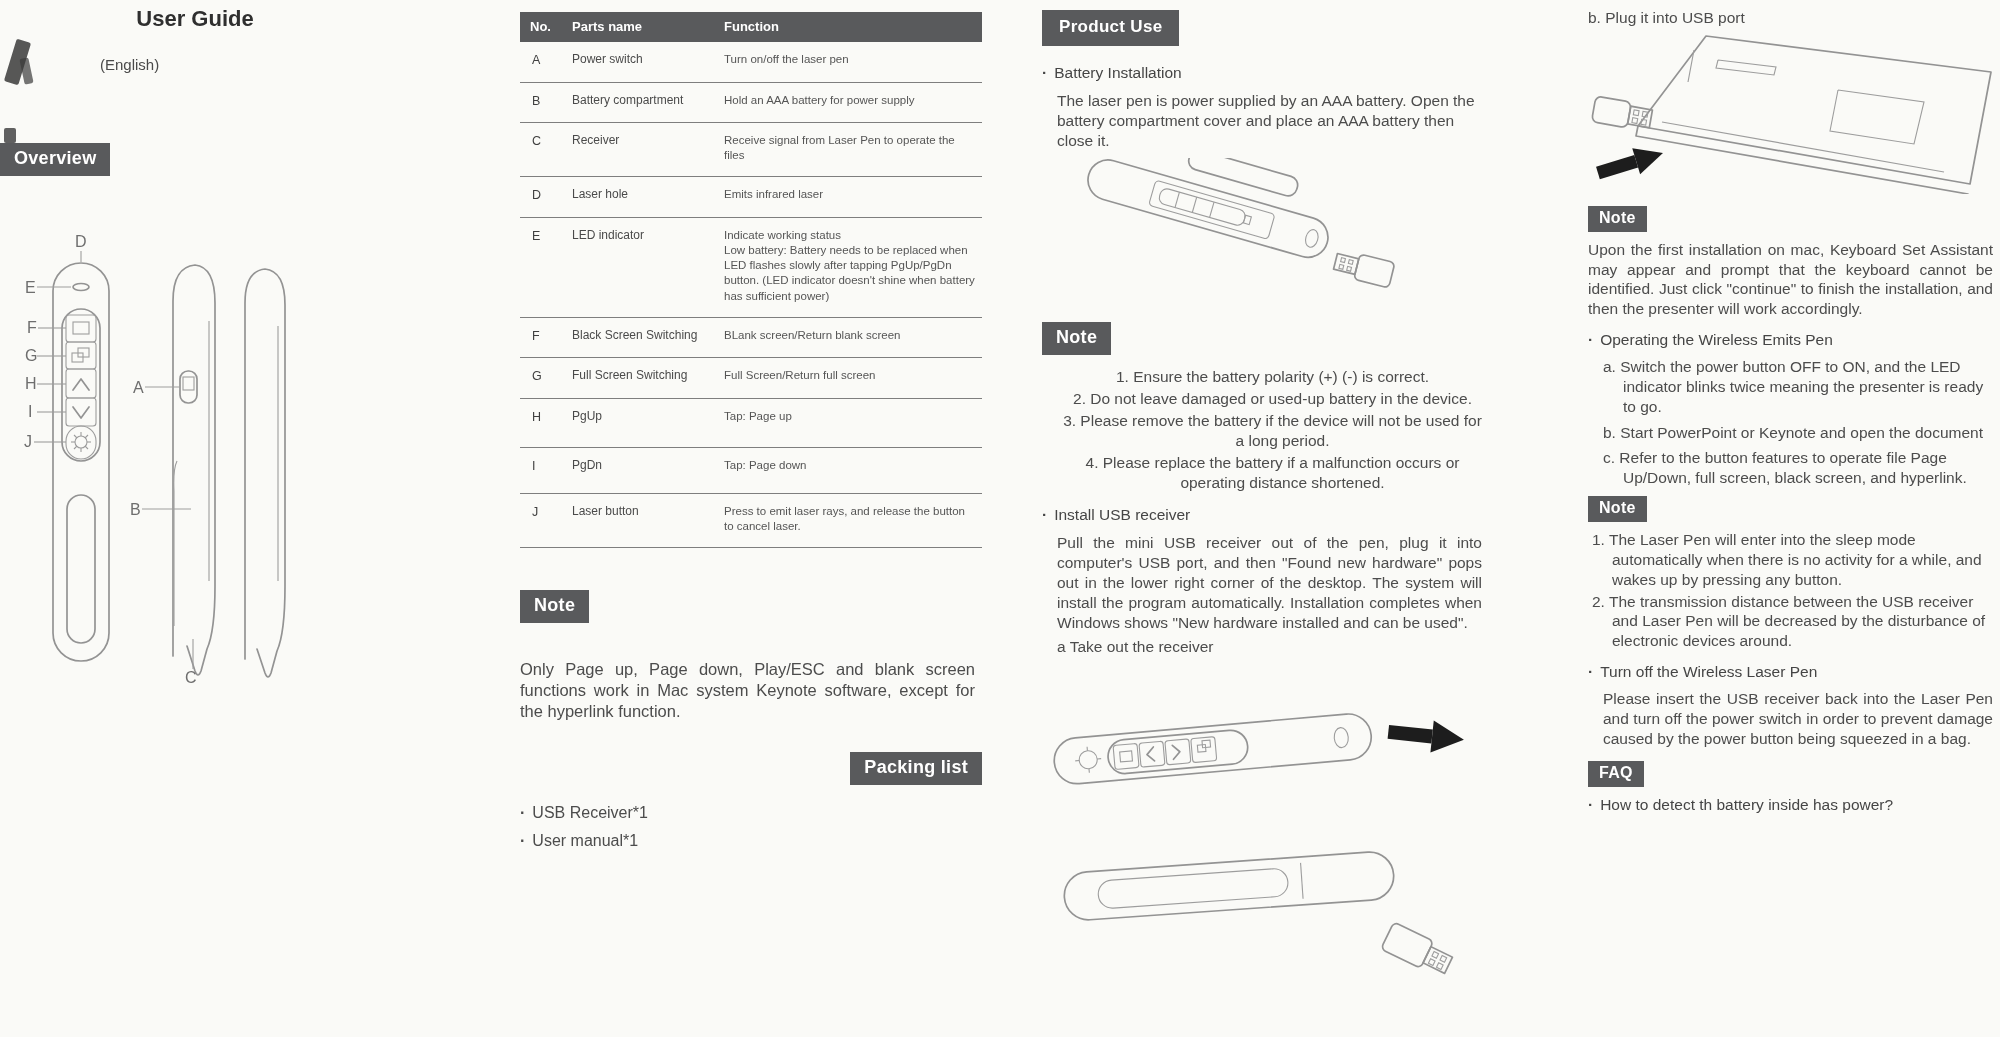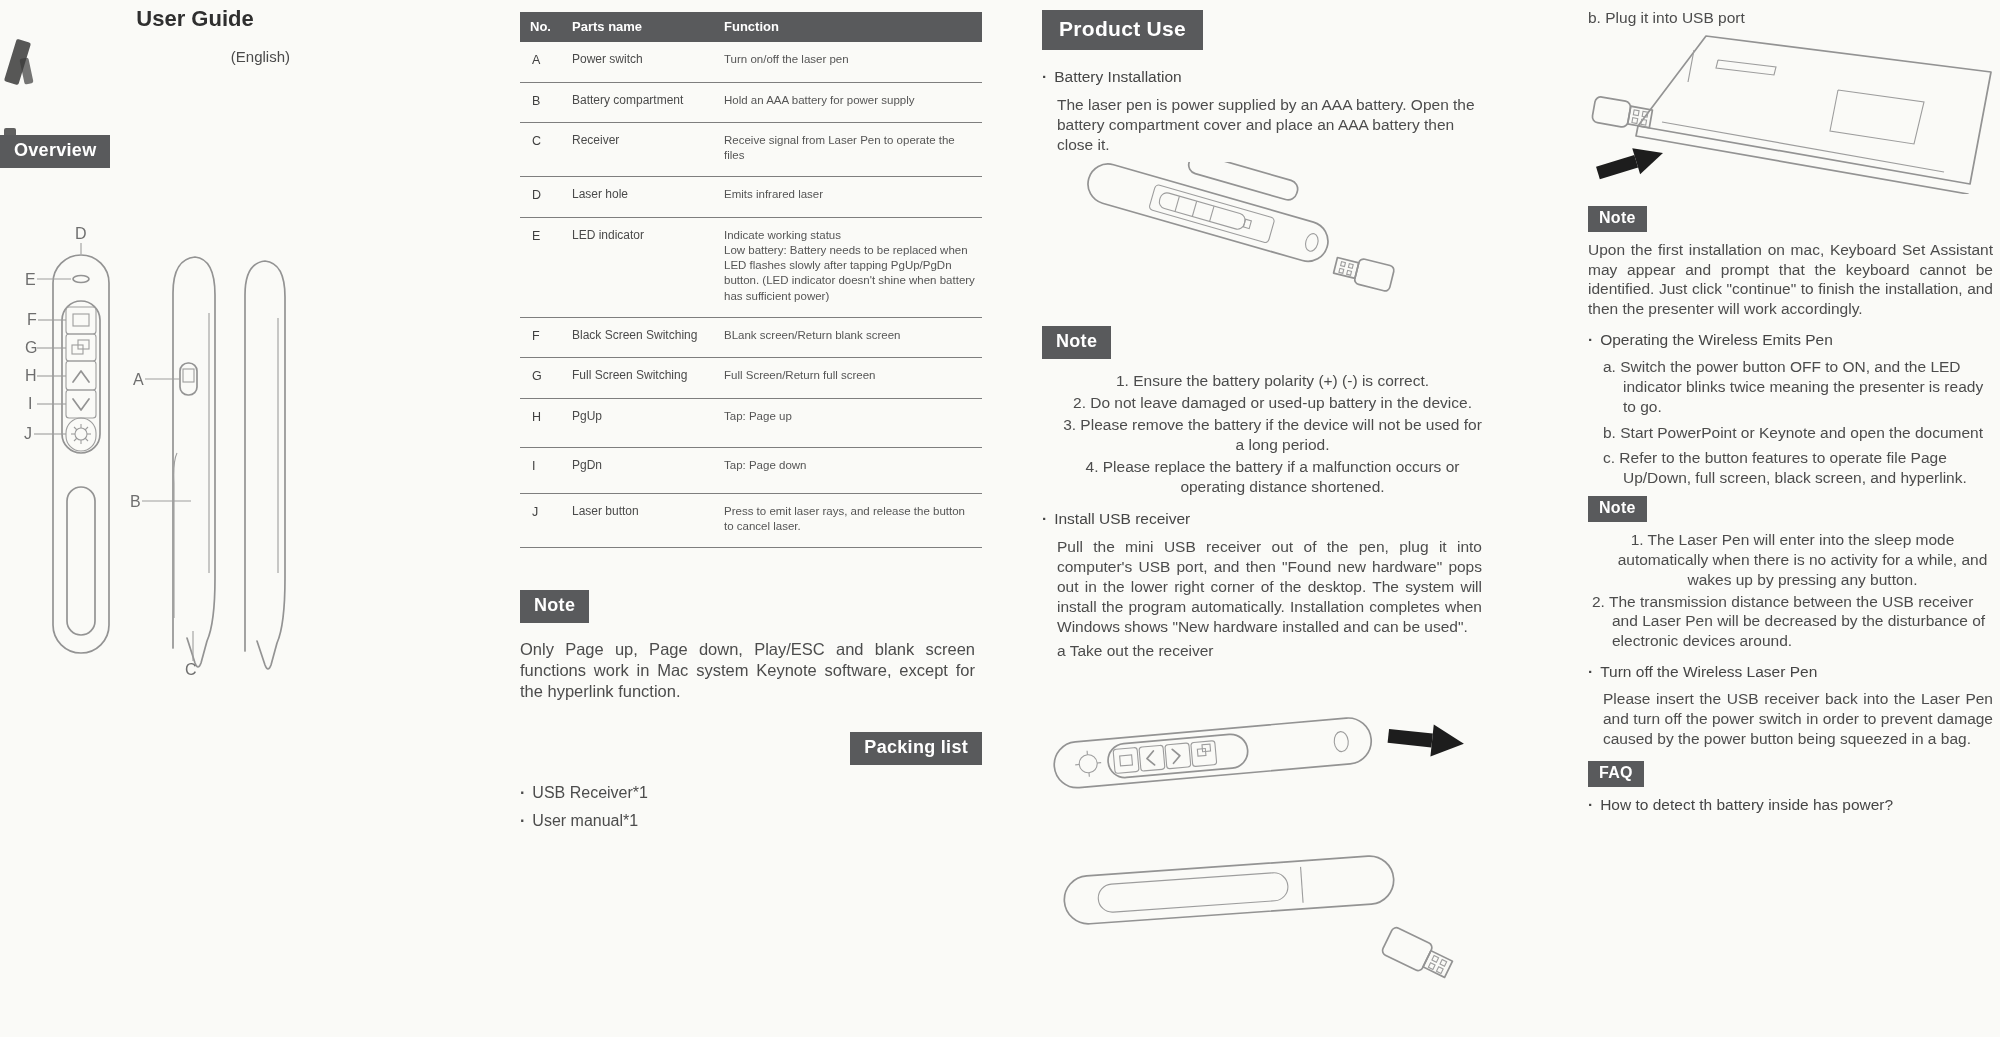--- a/index.html
+++ b/index.html
@@ -8,26 +8,26 @@
     position:relative;
     background:#fafaf7;
     font-family:"Liberation Sans","DejaVu Sans",sans-serif;
     color:#464646;
     overflow:hidden;
   }
   .col { position:absolute; }
 
   
   .badge { display:inline-block; background:#595a5c; color:#fff; font-weight:bold; letter-spacing:.3px; }
-  .badge-lg { font-size:21px; padding:7px 17px 9px; }
+  .badge-lg { font-size:17px; padding:7px 17px 9px; }
   .badge-md { font-size:18px; padding:5px 14px 7px; }
   .badge-sm { font-size:16px; padding:3px 11px 5px; }
 
   .doc-title { font-size:22px; font-weight:bold; color:#2f2f2f; text-align:center; }
-  .doc-subtitle { font-size:15px; color:#4a4a4a; text-align:right; margin-top:16px; }
+  .doc-subtitle { font-size:15px; color:#4a4a4a; text-align:left; margin-top:24px; }
 
   
   .para { font-size:15.5px; line-height:1.28; color:#4c4c4c; }
   .just { text-align:justify; }
   .bullet-line { font-size:15.5px; color:#454545; display:flex; }
   .bullet { margin-right:7px; font-weight:bold; }
   .indent { padding-left:15px; }
   .hang { padding-left:20px; text-indent:-20px; }
   ol.plain, ul.plain { list-style:none; }
   ol.plain li, ul.plain li { font-size:15.5px; line-height:1.28; color:#4c4c4c; margin-bottom:2px; }
@@ -209,21 +209,21 @@
           <td class="no">J</td>
           <td class="nm">Laser button</td>
           <td>Press to emit laser rays, and release the button to cancel laser.</td>
         </tr>
     </tbody>
   </table>
 
   <div style="margin-top:42px;">
     <span class="badge badge-md">Note</span>
   </div>
-  <p class="para just" style="margin-top:16px; font-size:16.5px; width:455px;">Only Page up, Page down, Play/ESC and blank screen functions work in Mac system Keynote software, except for the hyperlink function.</p>
+  <p class="para just" style="margin-top:36px; font-size:16.5px; width:455px;">Only Page up, Page down, Play/ESC and blank screen functions work in Mac system Keynote software, except for the hyperlink function.</p>
 
   <div style="margin-top:30px;text-align:right;">
     <span class="badge badge-md">Packing list</span>
   </div>
   <ul class="plain" style="margin-top:18px;">
     <li style="font-size:16px; margin-bottom:7px;">
       <span class="bullet" style="display:inline;">·</span><span>USB Receiver*1</span>
     </li>
     <li style="font-size:16px;">
       <span class="bullet" style="display:inline;">·</span><span>User manual*1</span>
@@ -362,21 +362,21 @@
   <ol class="plain" style="margin-top:8px; padding-left:15px;">
     <li class="hang" style="margin-bottom:6px;">a. Switch the power button OFF to ON, and the LED indicator blinks twice meaning the presenter is ready to go.</li>
     <li class="hang" style="margin-bottom:6px;">b. Start PowerPoint or Keynote and open the document</li>
     <li class="hang">c. Refer to the button features to operate file Page Up/Down, full screen, black screen, and hyperlink.</li>
   </ol>
 
   <div style="margin-top:8px;">
     <span class="badge badge-sm">Note</span>
   </div>
   <ol class="plain" style="margin-top:8px; padding-left:4px;">
-    <li class="hang" style="text-align:center;">1. The Laser Pen will enter into the sleep mode automatically when there is no activity for a while, and wakes up by pressing any button.</li>
+    <li class="hang" style="">1. The Laser Pen will enter into the sleep mode automatically when there is no activity for a while, and wakes up by pressing any button.</li>
     <li class="hang">2. The transmission distance between the USB receiver and Laser Pen will be decreased by the disturbance of electronic devices around.</li>
   </ol>
 
   <div class="bullet-line" style="margin-top:12px;">
     <span class="bullet">·</span>
     <span>Turn off the Wireless Laser Pen</span>
   </div>
   <p class="para indent just" style="margin-top:8px;">Please insert the USB receiver back into the Laser Pen and turn off the power switch in order to prevent damage caused by the power button being squeezed in a bag.</p>
 
   <div style="margin-top:12px;">

